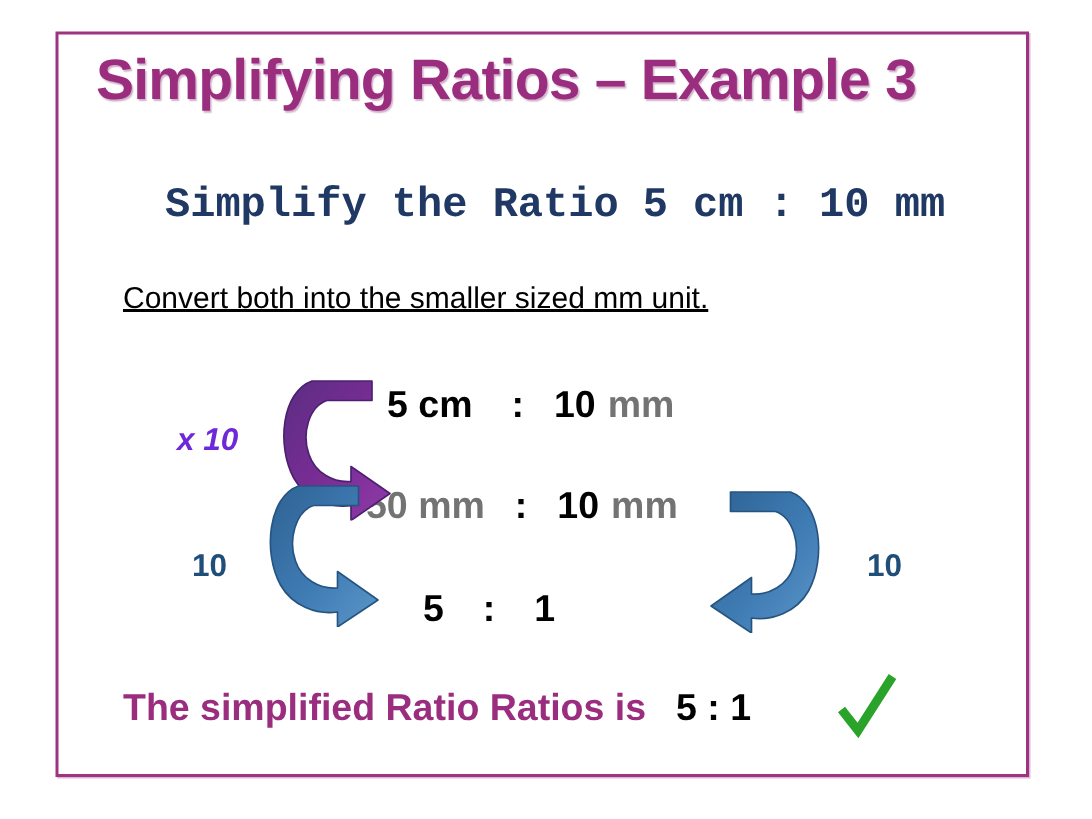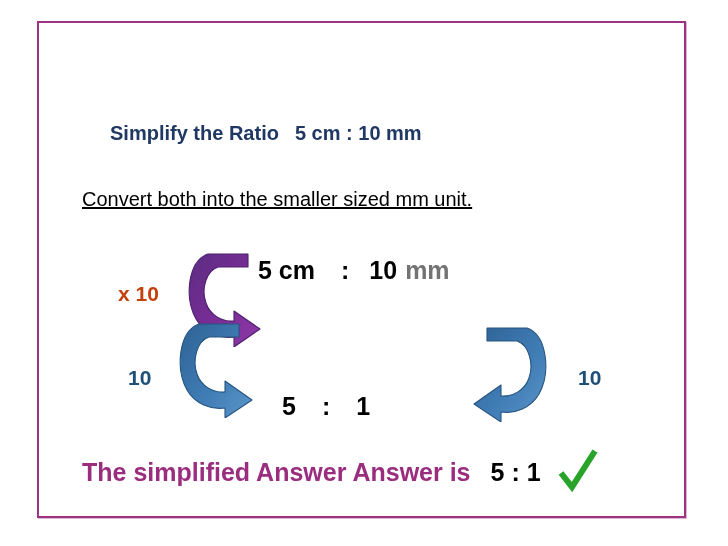--- a/index.html
+++ b/index.html
@@ -37,24 +37,25 @@
     letter-spacing: -0.5px;
     white-space: nowrap;
     text-shadow: 1px 1px 1px rgba(120,30,100,0.35);
   }
 
   
   #subtitle {
     position: absolute;
     left: 110px;
     top: 122px;
-    font-size: 20px;
+    font-size: 28px;
     font-weight: bold;
     color: #1f3864;
     white-space: nowrap;
+    font-family: Liberation Mono, monospace;
   }
   #subtitle .gap { display: inline-block; width: 16px; }
 
   
   #instruction {
     position: absolute;
     left: 82px;
     top: 188px;
     font-size: 20px;
     font-weight: normal;
@@ -82,21 +83,21 @@
   .sp-md { display: inline-block; width: 20px; }
   .sp-lg { display: inline-block; width: 26px; }
 
   
   .mult-label {
     position: absolute;
     font-size: 21px;
     font-weight: bold;
     white-space: nowrap;
   }
-  #label-x10   { left: 118px; top: 282px; color: #c2410c; }
+  #label-x10   { left: 118px; top: 282px; color: #6d28d9; font-style: italic; }
   #label-left10{ left: 128px; top: 366px; color: #1f4e79; }
   #label-right10{ left: 578px; top: 366px; color: #1f4e79; }
 
   
   .arrow-svg { position: absolute; }
   #arrow-purple { left: 186px; top: 249px; }
   #arrow-blue-left { left: 176px; top: 318px; }
   #arrow-blue-right { left: 470px; top: 322px; }
 
   
@@ -117,31 +118,35 @@
     top: 449px;
   }
 </style>
 </head>
 <body>
 
 <div id="slide">
 
   <div id="slide-frame"></div>
 
+  <div id="title">Simplifying Ratios – Example 3</div>
 
   <div id="subtitle">
     <span>Simplify the Ratio</span><span class="gap"></span><span>5 cm : 10 mm</span>
   </div>
 
   <div id="instruction">Convert both into the smaller sized mm unit.</div>
 
   <div id="row-1" class="work-row">
     <span class="black">5 cm</span><span class="sp-lg"></span><span class="black">:</span><span class="sp-md"></span><span class="black">10</span><span class="sp-sm"></span><span class="purple">mm</span>
   </div>
 
+  <div id="row-2" class="work-row">
+    <span class="purple">50 mm</span><span class="sp-md"></span><span class="black">:</span><span class="sp-md"></span><span class="black">10</span><span class="sp-sm"></span><span class="purple">mm</span>
+  </div>
 
   <div id="row-3" class="work-row">
     <span class="black">5</span><span class="sp-lg"></span><span class="black">:</span><span class="sp-lg"></span><span class="black">1</span>
   </div>
 
   <div id="label-x10" class="mult-label">x 10</div>
   <div id="label-left10" class="mult-label">10</div>
   <div id="label-right10" class="mult-label">10</div>
 
   <svg id="arrow-purple" class="arrow-svg" width="78" height="98" viewBox="0 0 78 98">
@@ -173,20 +178,20 @@
         <stop offset="55%" stop-color="#3f7cb4"></stop>
         <stop offset="100%" stop-color="#5c96c9"></stop>
       </linearGradient>
     </defs>
     <g transform="translate(80,0) scale(-1,1)">
       <path d="M63,6 L23,6 C3,13 -1,50 11,72 C19,86 35,92 49,90 L49,100 L76,82 L49,63 L49,74 C37,75 25,68 21,56 C16,42 21,23 33,19 L63,19 Z" fill="url(#gb2)" stroke="#265480" stroke-width="1.1" stroke-linejoin="round"></path>
     </g>
   </svg>
 
   <div id="answer">
-    <span>The simplified Answer Answer is</span><span class="sp-md"></span><span class="ans-value">5 : 1</span>
+    <span>The simplified Ratio Ratios is</span><span class="sp-md"></span><span class="ans-value">5 : 1</span>
   </div>
 
   <svg id="check-icon" width="40" height="44" viewBox="0 0 40 44">
     <path d="M3,24 L14,38 L37,2" fill="none" stroke="#2aa32a" stroke-width="6" stroke-linecap="butt" stroke-linejoin="miter"></path>
   </svg>
 
 </div>
 
 </body></html>

